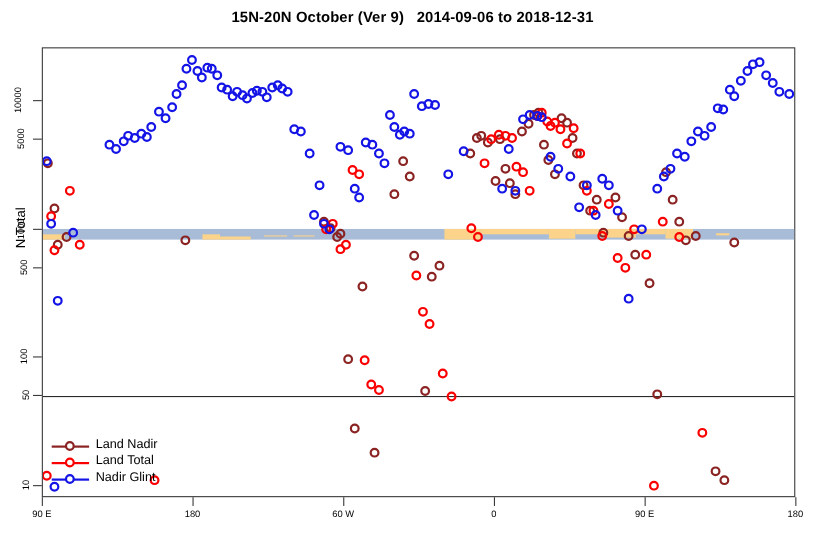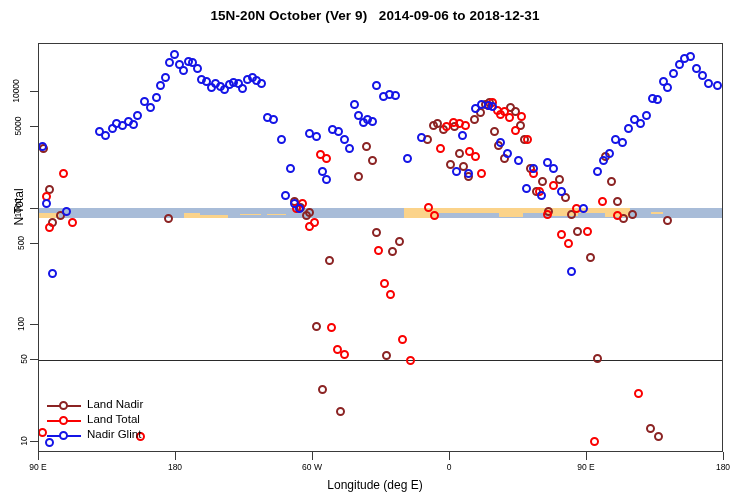--- a/index.html
+++ b/index.html
@@ -327,21 +327,20 @@
       <div class="xlab" style="left: 287px;">60 W</div>
       <div class="xtick" style="left: 449px;"></div>
       <div class="xlab" style="left: 424px;">0</div>
       <div class="xtick" style="left: 586px;"></div>
       <div class="xlab" style="left: 561px;">90 E</div>
       <div class="xtick" style="left: 723px;"></div>
       <div class="xlab" style="left: 698px;">180</div>
     </div>
 
   <div class="ytitle">N Total</div>
-  <div class="xtitle">Longitude (deg E)</div>
 
   <div class="legend" id="legend">
       <div class="lrow">
         <div class="lline" style="background: rgb(139, 35, 35);"></div>
         <div class="lmark" style="border: 2.1px solid rgb(139, 35, 35); background: rgb(255, 255, 255);"></div>
         <div class="ltext">Land Nadir</div>
       </div>
       <div class="lrow">
         <div class="lline" style="background: rgb(250, 0, 0);"></div>
         <div class="lmark" style="border: 2.1px solid rgb(250, 0, 0); background: rgb(255, 255, 255);"></div>

